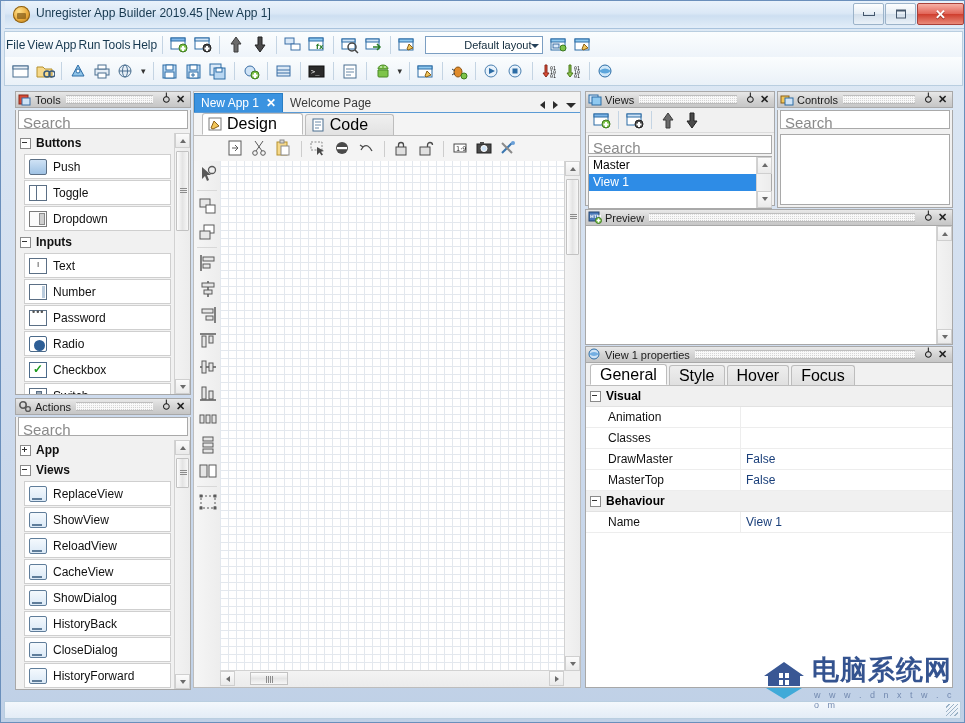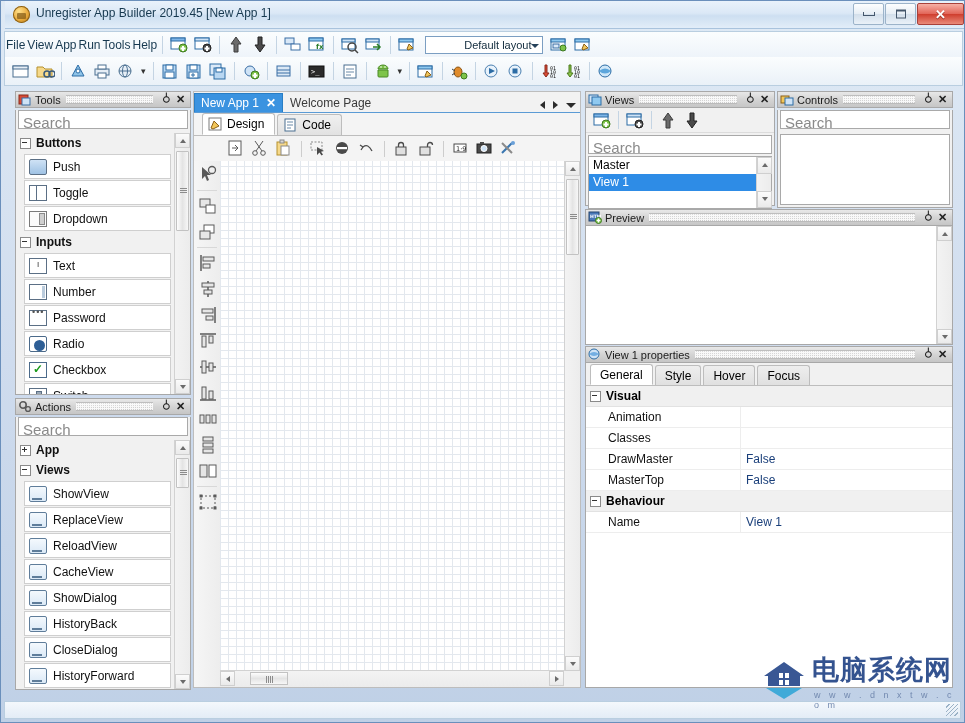--- a/index.html
+++ b/index.html
@@ -231,22 +231,22 @@
   .tabnav { position:absolute; right:4px; bottom:3px; display:flex; align-items:center; gap:8px;}
   .tri-l{width:0;height:0;border-top:4px solid transparent;border-bottom:4px solid transparent;border-right:5px solid #2b2b2b;}
   .tri-r{width:0;height:0;border-top:4px solid transparent;border-bottom:4px solid transparent;border-left:5px solid #2b2b2b;}
   .tri-d{width:0;height:0;border-left:5px solid transparent;border-right:5px solid transparent;border-top:5px solid #2b2b2b;}
 
   .subtabs {
     height: 22px; display:flex; align-items:flex-end;
     background:#f4f4f4; border-bottom:1px solid #bdbdbd;
   }
   .stab {
-    height:21px; display:flex; align-items:center; padding:0 10px 0 5px;
-    font-size:12px; border:1px solid #bdbdbd; border-bottom:none;
+    height:21px; display:flex; align-items:center; padding:0 25px 0 5px;
+    font-size:16px; border:1px solid #bdbdbd; border-bottom:none;
     background:linear-gradient(180deg,#f0f0f0,#e2e2e2); margin-right:2px;
     border-radius:3px 3px 0 0; box-sizing:border-box;
   }
   .stab.active { background:#fff; height:22px; border-bottom:1px solid #fff;}
   .stab .si{width:14px;height:14px;margin-right:5px;}
 
   .designtools {
     height:25px; display:flex; align-items:center; padding-left:10px;
     background:#f4f4f4; border-bottom:1px solid #cfcfcf;
   }
@@ -302,21 +302,21 @@
   .list {
     margin:0 2px 2px 2px; border:1px solid #a9a9a9; background:#fff;
     position:relative; box-sizing:border-box;
   }
   .litem{ height:17px; line-height:17px; padding-left:4px; font-size:12px;}
   .litem.sel{ background:#2e8ce6; color:#fff;}
 
   
   .ptabs{ height:22px; display:flex; align-items:flex-end; background:#f1f1f1; padding-left:4px;
           border-bottom:1px solid #bdbdbd;}
-  .ptab{ height:20px; padding:0 9px; display:flex;align-items:center; font-size:12px;
+  .ptab{ height:20px; padding:0 9px; display:flex;align-items:center; font-size:16px;
          border:1px solid #bdbdbd; border-bottom:none; background:linear-gradient(180deg,#eeeeee,#e0e0e0);
          margin-right:2px; border-radius:3px 3px 0 0; box-sizing:border-box;}
   .ptab.active{ background:#fff; height:21px; border-bottom:1px solid #fff;}
   .pgrid{ background:#fff; }
   .pgroup{ height:20px; display:flex; align-items:center; padding-left:4px;
            font-weight:bold; font-size:12px; background:#f0f0f0; border-bottom:1px solid #e2e2e2;}
   .prow{ height:20px; display:flex; align-items:center; border-bottom:1px solid #ededed;}
   .prow .pname{ width:155px; padding-left:22px; box-sizing:border-box; font-size:12px; color:#111;
                 border-right:1px solid #ededed; height:100%; display:flex; align-items:center;}
   .prow .pval{ flex:1; padding-left:5px; font-size:12px; color:#1a3f7a;}
@@ -716,25 +716,25 @@
         <div class="grouprow">
           <span class="expander plus"></span>
           <span>App</span>
         </div>
         <div class="grouprow">
           <span class="expander"></span>
           <span>Views</span>
         </div>
         <div class="itemrow">
           <span class="ico ic-action"></span>
+          <span>ReplaceView</span>
+        </div>
+        <div class="itemrow">
+          <span class="ico ic-action"></span>
           <span>ShowView</span>
-        </div>
-        <div class="itemrow">
-          <span class="ico ic-action"></span>
-          <span>ReplaceView</span>
         </div>
         <div class="itemrow">
           <span class="ico ic-action"></span>
           <span>ReloadView</span>
         </div>
         <div class="itemrow">
           <span class="ico ic-action"></span>
           <span>CacheView</span>
         </div>
         <div class="itemrow">

